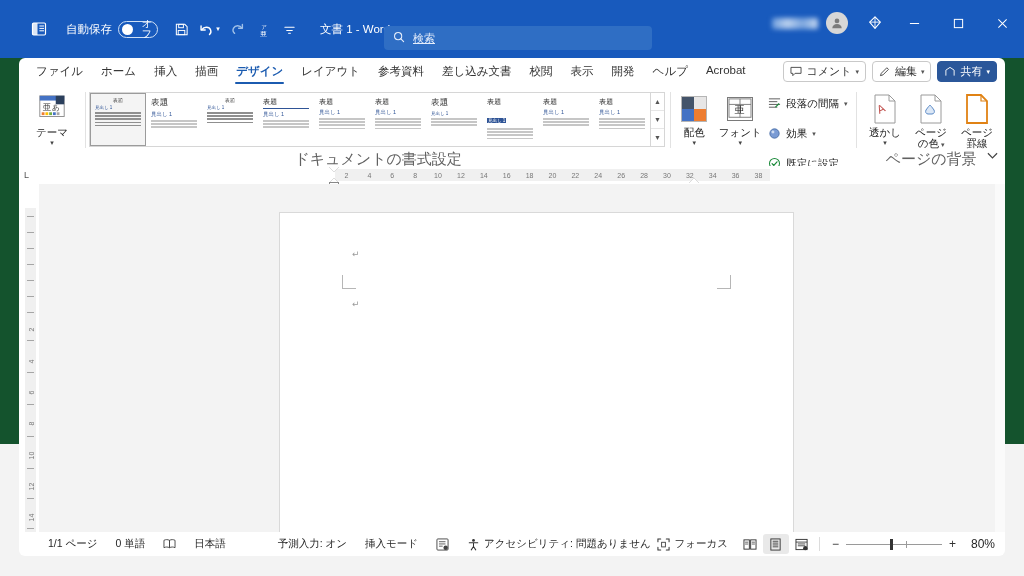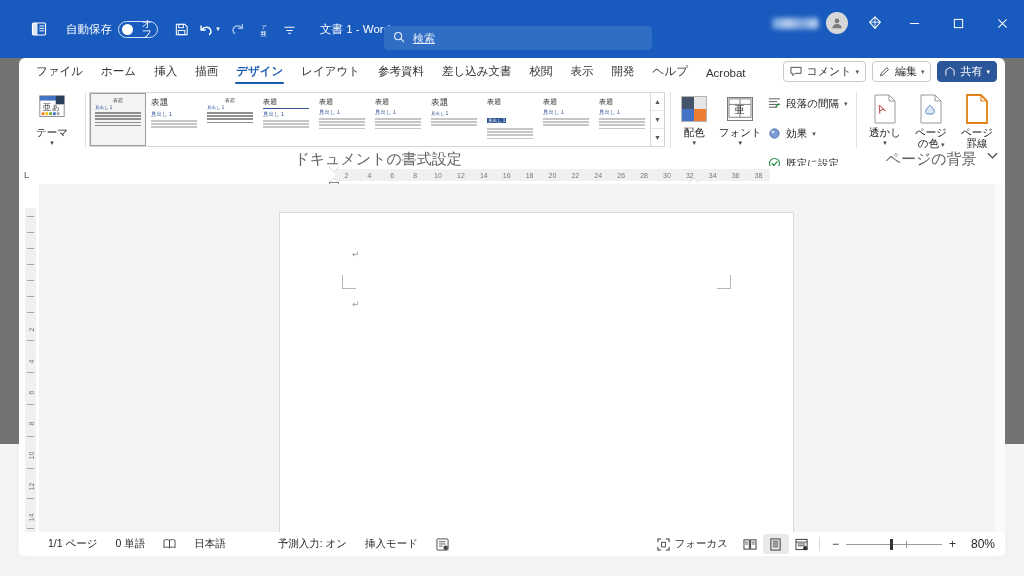--- a/index.html
+++ b/index.html
@@ -5,21 +5,21 @@
   * { box-sizing: border-box; margin: 0; padding: 0; }
   html, body {
     width: 1024px; height: 576px;
     font-family: "Liberation Sans", "DejaVu Sans", sans-serif;
     background: #f3f3f3;
     overflow: hidden;
   }
   #app {
     position: relative;
     width: 1024px; height: 444px;
-    background: #737373;
+    background: #14532d;
   }
 
   
   .titlebar {
     position: absolute; left: 0; top: 0;
     width: 1024px; height: 58px;
     background: #185abd;
     display: flex; align-items: center;
   }
   .tb-left { display: flex; align-items: center; padding-left: 26px; gap: 0; }
@@ -80,21 +80,21 @@
   }
 
   
   .tabstrip {
     position: absolute; left: 19px; top: 58px;
     width: 986px; height: 28px;
     background: #fff;
     border-radius: 6px 6px 0 0;
     display: flex; align-items: center;
   }
-  .tabs { display: flex; align-items: flex-end; padding-left: 8px; gap: 0; }
+  .tabs { display: flex; align-items: flex-start; padding-left: 8px; gap: 0; }
   .tab {
     font-size: 11.5px; color: #333; padding: 3px 9px 4px 9px;
     position: relative; white-space: nowrap; border-radius: 4px;
   }
   .tab.active { color: #1b5bb0; font-weight: bold; }
   .tab.active::after {
     content: ""; position: absolute; left: 8px; right: 8px; bottom: -1px;
     height: 2px; background: #1b5bb0; border-radius: 1px;
   }
   .tabstrip-right {
@@ -777,20 +777,27 @@
       <div class="sb-item">日本語</div>
       <div class="sb-item" style="margin-left:34px;">予測入力: オン</div>
       <div class="sb-item">挿入モード</div>
       <div class="sb-item">
         <svg width="13" height="13" viewBox="0 0 14 14">
           <rect x="1" y="1" width="12" height="12" rx="1" fill="none" stroke="#444" stroke-width="1"></rect>
           <path d="M3.2 4h7M3.2 6.4h7M3.2 8.8h4" stroke="#444" stroke-width=".9"></path>
           <circle cx="10.4" cy="10.4" r="2.4" fill="#444"></circle>
         </svg>
       </div>
+      <div class="sb-item">
+        <svg width="13" height="13" viewBox="0 0 14 14">
+          <circle cx="7" cy="2.6" r="1.5" fill="#333"></circle>
+          <path d="M2.4 5.2h9.2M7 5.2v4M7 9.2l-2.4 3.6M7 9.2l2.4 3.6" stroke="#333" stroke-width="1.1" stroke-linecap="round"></path>
+        </svg>
+        <span>アクセシビリティ: 問題ありません</span>
+      </div>
     </div>
 
     <div class="sb-right">
       <div class="sb-item">
         <svg width="13" height="13" viewBox="0 0 14 14">
           <path d="M1 4V1h3M13 4V1h-3M1 10v3h3M13 10v3h-3" fill="none" stroke="#333" stroke-width="1.1" stroke-linecap="round"></path>
           <rect x="5" y="4.6" width="4" height="5" fill="none" stroke="#333" stroke-width=".9"></rect>
         </svg>
         <span>フォーカス</span>
       </div>

